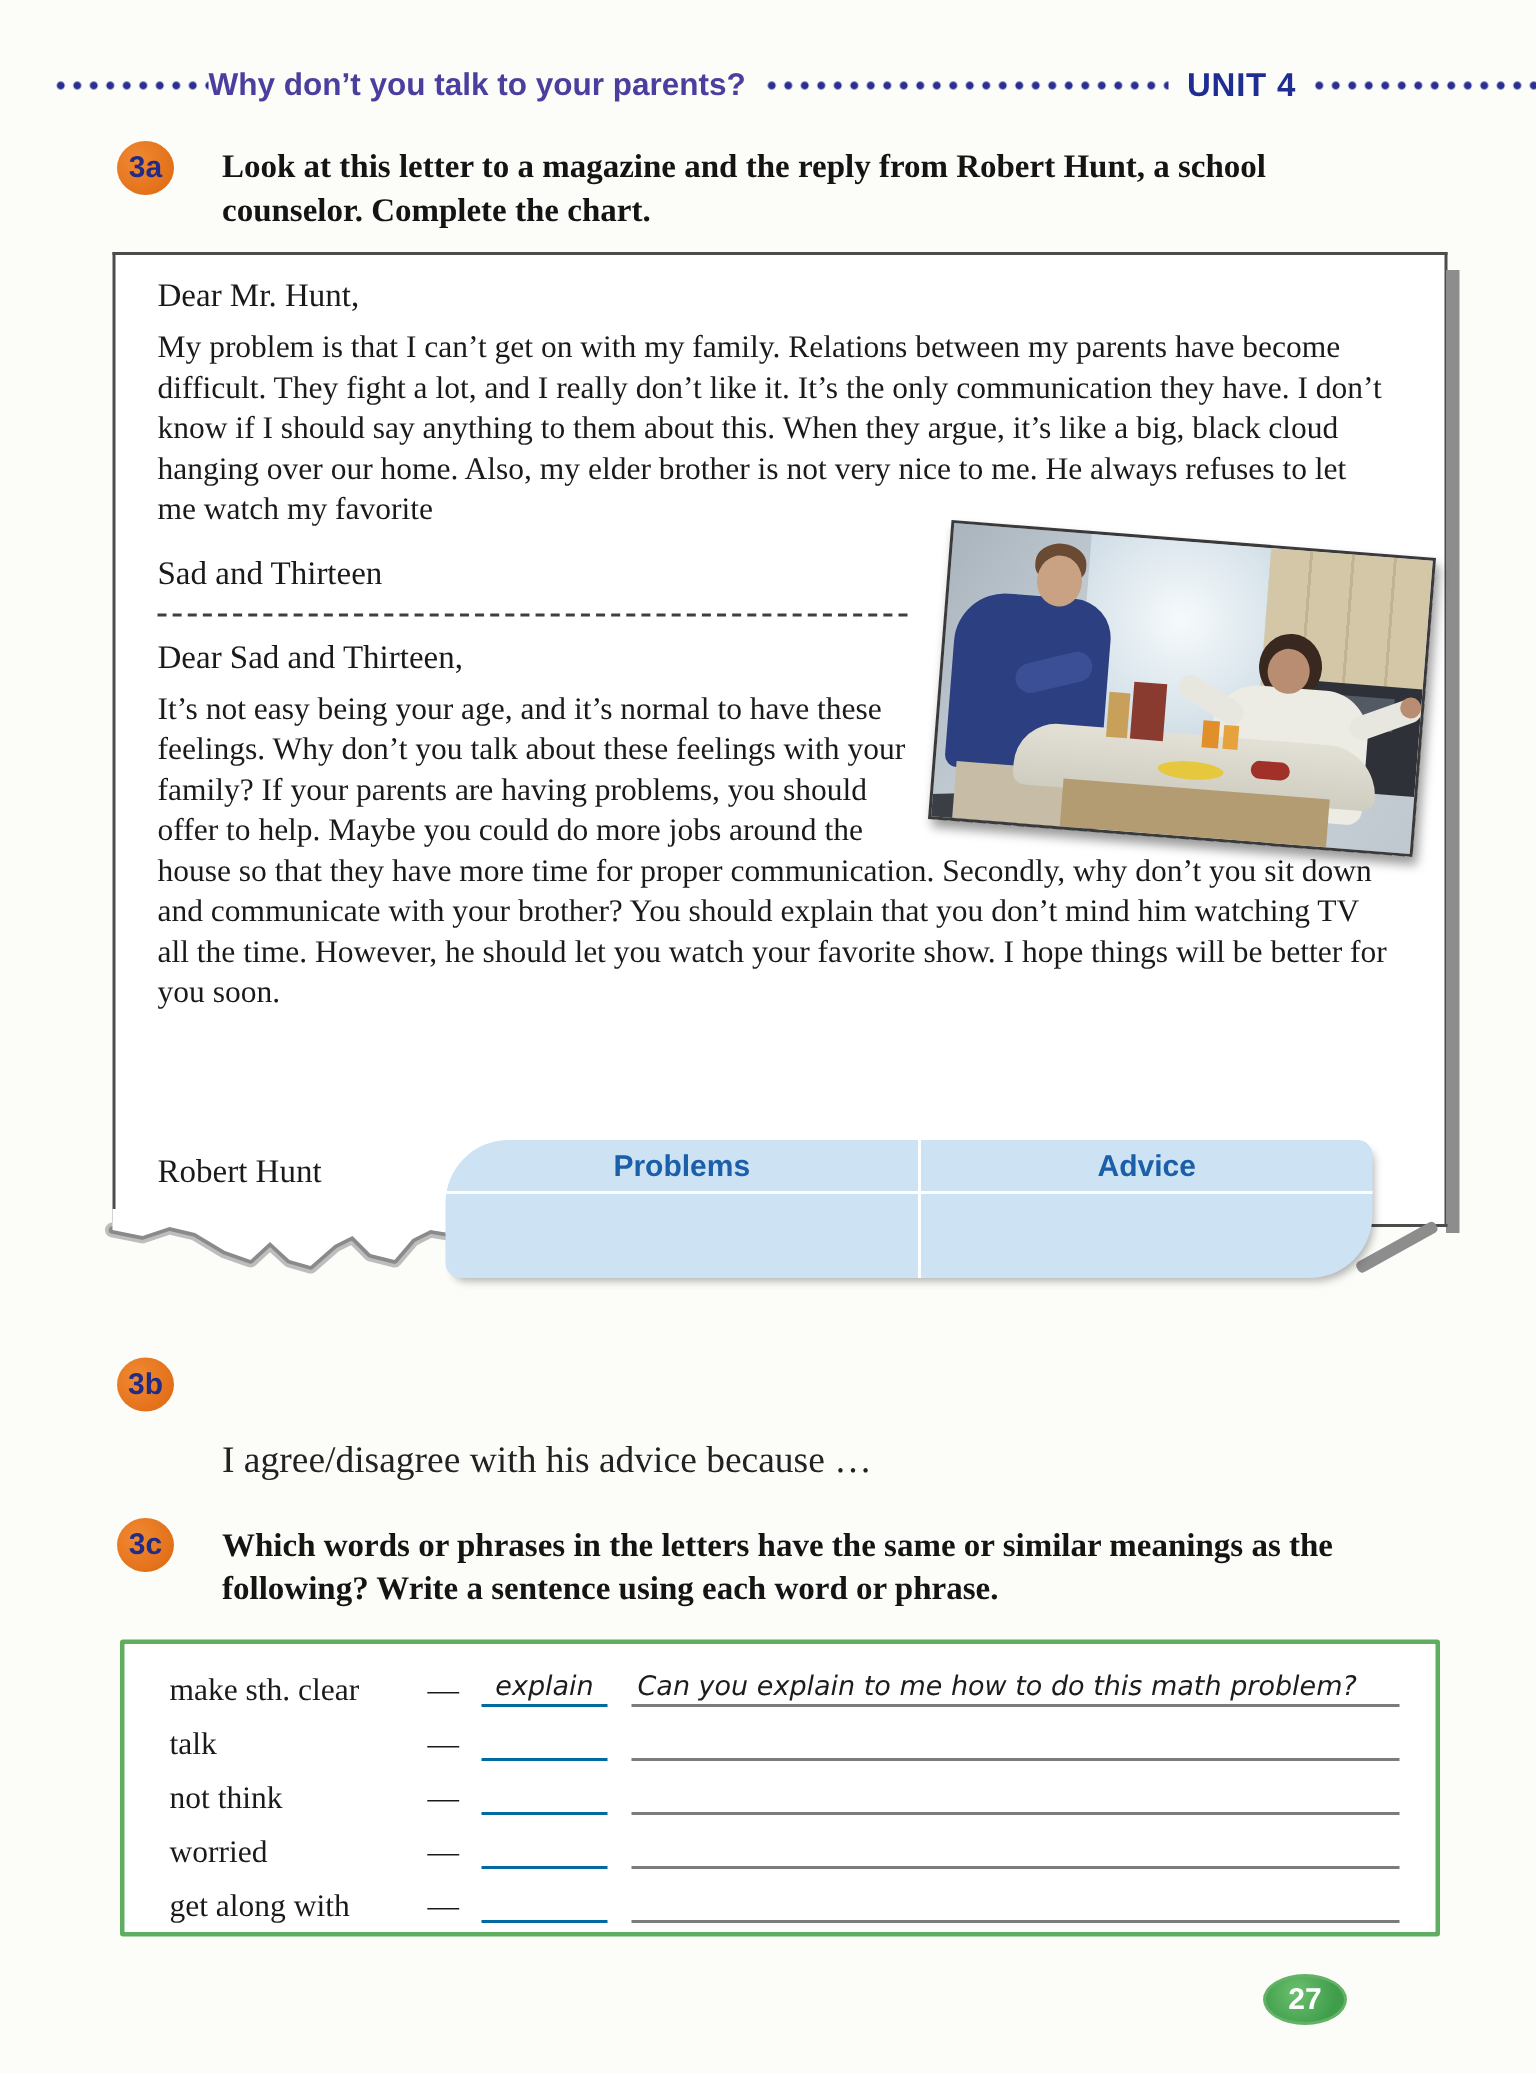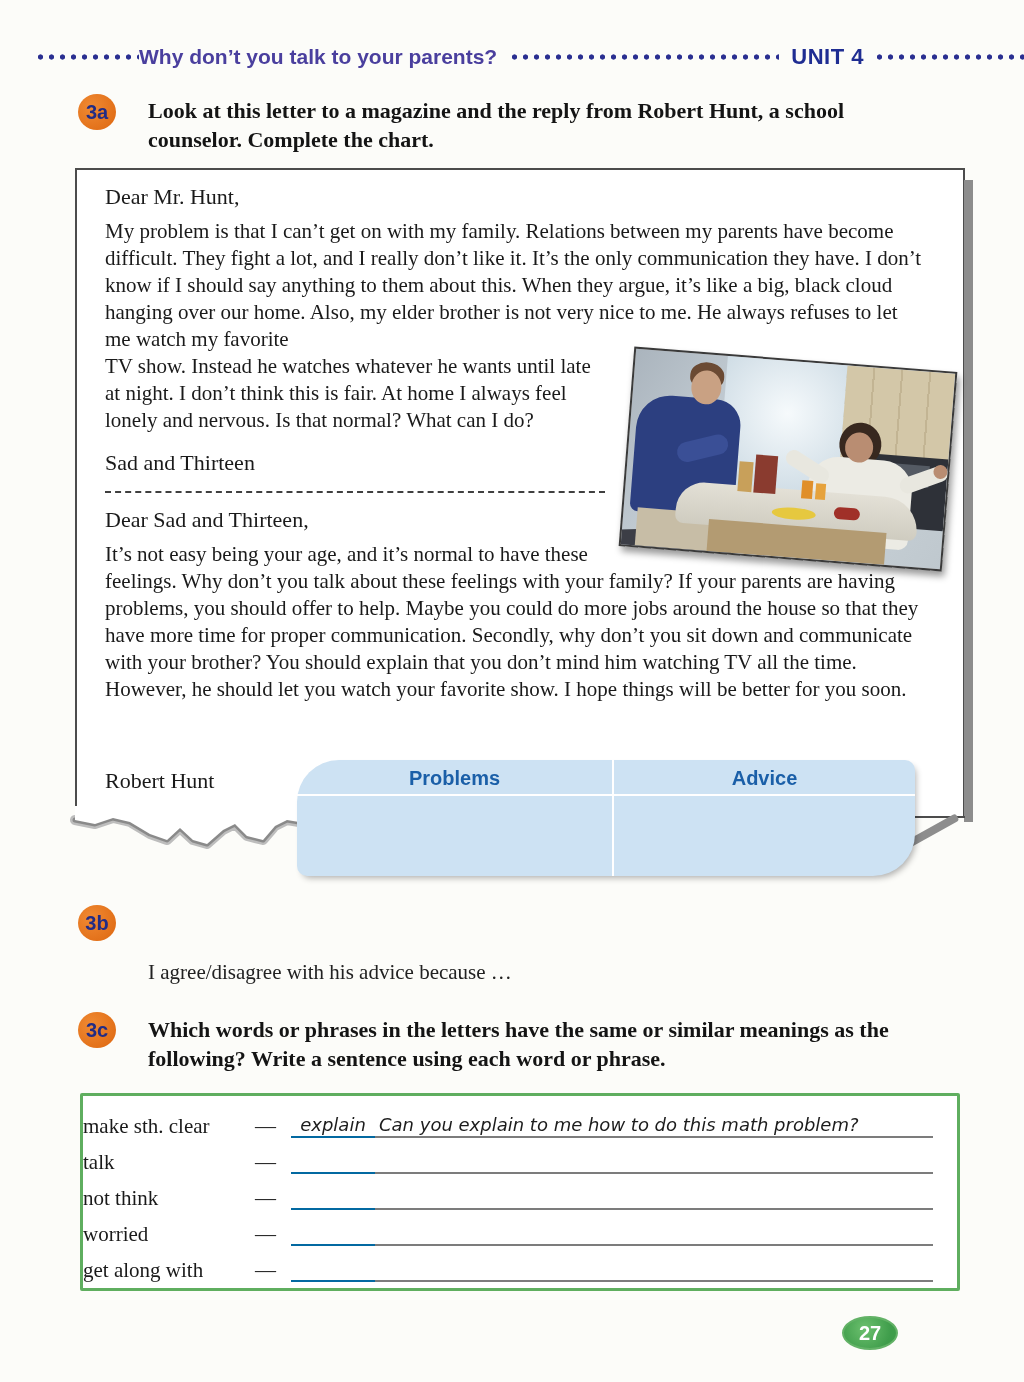--- a/index.html
+++ b/index.html
@@ -20,21 +20,21 @@
 
   
   .badge{position:absolute;width:38px;height:36px;border-radius:50%;
          background:radial-gradient(circle at 35% 35%,#f08a33,#dd660f);
          color:#222c85;font-family:"Liberation Sans",sans-serif;font-weight:800;font-size:20px;
          display:flex;align-items:center;justify-content:center;}
   .instr{position:absolute;font-weight:700;font-size:22px;line-height:29px;color:#141414;}
   .b3a{left:78px;top:94px;} .i3a{left:148px;top:96px;width:790px;}
   .b3b{left:78px;top:905px;} .i3b{left:148px;top:908px;width:720px;}
   .b3c{left:78px;top:1012px;text-align:center;} .i3c{left:148px;top:1015px;width:840px;}
-  .example{position:absolute;left:148px;top:960px;font-size:21px;color:#222;}
+  .example{position:absolute;left:148px;top:960px;font-size:25px;color:#222;}
 
   
   .paper{position:absolute;left:75px;top:168px;width:890px;height:650px;background:#fff;
          border:2px solid #4c4c4c;border-bottom:none;box-sizing:border-box;
          padding:14px 35px 0 28px;z-index:2;}
   .paper-shadow{position:absolute;right:-10px;top:10px;width:9px;height:642px;background:#8d8d8d;}
   .paper-bottom-edge{position:absolute;left:834px;right:-2px;top:646px;height:2px;background:#4c4c4c;}
   .corner-fold{position:absolute;left:828px;top:672px;width:60px;height:8px;background:#8d8d8d;
                transform:rotate(-29deg);transform-origin:left center;border-radius:3px;}
   .sal{font-size:22px;margin:0 0 8px;}
@@ -76,40 +76,40 @@
   .ph-oj{position:absolute;left:176px;top:118px;width:11px;height:18px;background:#e08f2a;}
   .ph-oj2{position:absolute;left:190px;top:120px;width:10px;height:16px;background:#e6a23c;}
   .ph-banana{position:absolute;left:148px;top:146px;width:44px;height:12px;border-radius:50%;background:#e6c83f;}
   .ph-red{position:absolute;left:210px;top:142px;width:26px;height:12px;border-radius:6px;background:#a03028;}
   .ph-floor{position:absolute;left:-10px;top:176px;width:120px;height:30px;background:#3c3e46;transform:rotate(-6deg);}
 
   
   .torn{position:absolute;left:-2px;top:636px;width:240px;height:54px;overflow:visible;}
 
   
-  .chart{position:absolute;left:220px;top:590px;width:618px;height:116px;background:#cde2f3;
+  .chart{position:absolute;left:220px;top:590px;width:618px;height:92px;background:#cde2f3;
          border-radius:42px 10px 42px 10px;box-shadow:3px 4px 6px -2px rgba(0,0,0,.3);}
   .chart-vline{position:absolute;left:315px;top:0;width:2px;height:100%;background:#fff;}
   .chart-hline{position:absolute;left:0;top:34px;width:100%;height:2px;background:#fff;}
   .chart-head{position:absolute;top:4px;height:28px;font-family:"Liberation Sans",sans-serif;
               font-weight:700;font-size:20px;color:#1a5fa8;display:flex;align-items:center;justify-content:center;}
   .chart-head.c1{left:0;width:315px;} .chart-head.c2{left:317px;right:0;}
   .chart-cell{position:absolute;top:36px;bottom:0;}
   .chart-cell.c1{left:0;width:315px;border-radius:0 0 0 10px;}
   .chart-cell.c2{left:317px;right:0;border-radius:0 0 42px 0;}
 
   
   .match{position:absolute;left:80px;top:1093px;width:880px;height:198px;background:#fff;
-         border:3px solid #5fae5f;border-radius:2px;box-sizing:border-box;padding:16px 24px 10px 0;}
+         border:3px solid #5fae5f;border-radius:2px;box-sizing:border-box;padding:16px 24px 10px 30px;}
   .mrow{display:flex;align-items:flex-end;height:26px;margin-bottom:10px;}
   .mlabel{width:172px;font-size:21px;line-height:24px;}
   .mdash{width:36px;font-size:21px;line-height:24px;}
   .mword{width:84px;border-bottom:2px solid #0369a1;text-align:center;
          font-family:"DejaVu Sans",sans-serif;font-style:italic;font-size:18px;line-height:22px;color:#1c1c1c;}
-  .msent{flex:1;border-bottom:2px solid #7c7c7c;padding-left:4px;
+  .msent{flex:1;margin-left:16px;border-bottom:2px solid #7c7c7c;padding-left:4px;
          font-family:"DejaVu Sans",sans-serif;font-style:italic;font-size:18px;line-height:22px;color:#1c1c1c;white-space:nowrap;overflow:hidden;}
 
   
   .pagebadge{position:absolute;left:842px;top:1316px;width:56px;height:34px;border-radius:50%;
              background:radial-gradient(circle at 40% 35%,#6cc06e,#3f9d4b 70%);
              border:2px solid #63b267;box-sizing:border-box;
              display:flex;align-items:center;justify-content:center;
              font-family:"Liberation Sans",sans-serif;font-weight:800;font-size:20px;color:#fff;}
 </style>
 </head>
@@ -156,21 +156,20 @@
         <div class="ph-cereal"></div>
         <div class="ph-box2"></div>
         <div class="ph-oj"></div>
         <div class="ph-oj2"></div>
         <div class="ph-banana"></div>
         <div class="ph-red"></div>
         <div class="ph-counter-base"></div>
       </div>
     </div>
 
-    <p class="body-text">TV show. Instead he watches whatever he wants until late at night. I don’t think this is fair. At home I always feel lonely and nervous. Is that normal? What can I do?</p>
     <div class="sig1">Sad and Thirteen</div>
 
     <div class="divider-wrap">
       <span class="divider"></span>
     </div>
 
     <div class="sal sal2">Dear Sad and Thirteen,</div>
     <p class="body-text">It’s not easy being your age, and it’s normal to have these feelings. Why don’t you talk about these feelings with your family? If your parents are having problems, you should offer to help. Maybe you could do more jobs around the house so that they have more time for proper communication. Secondly, why don’t you sit down and communicate with your brother? You should explain that you don’t mind him watching TV all the time. However, he should let you watch your favorite show. I hope things will be better for you soon.</p>
     <div class="sig2">Robert Hunt</div>
 

